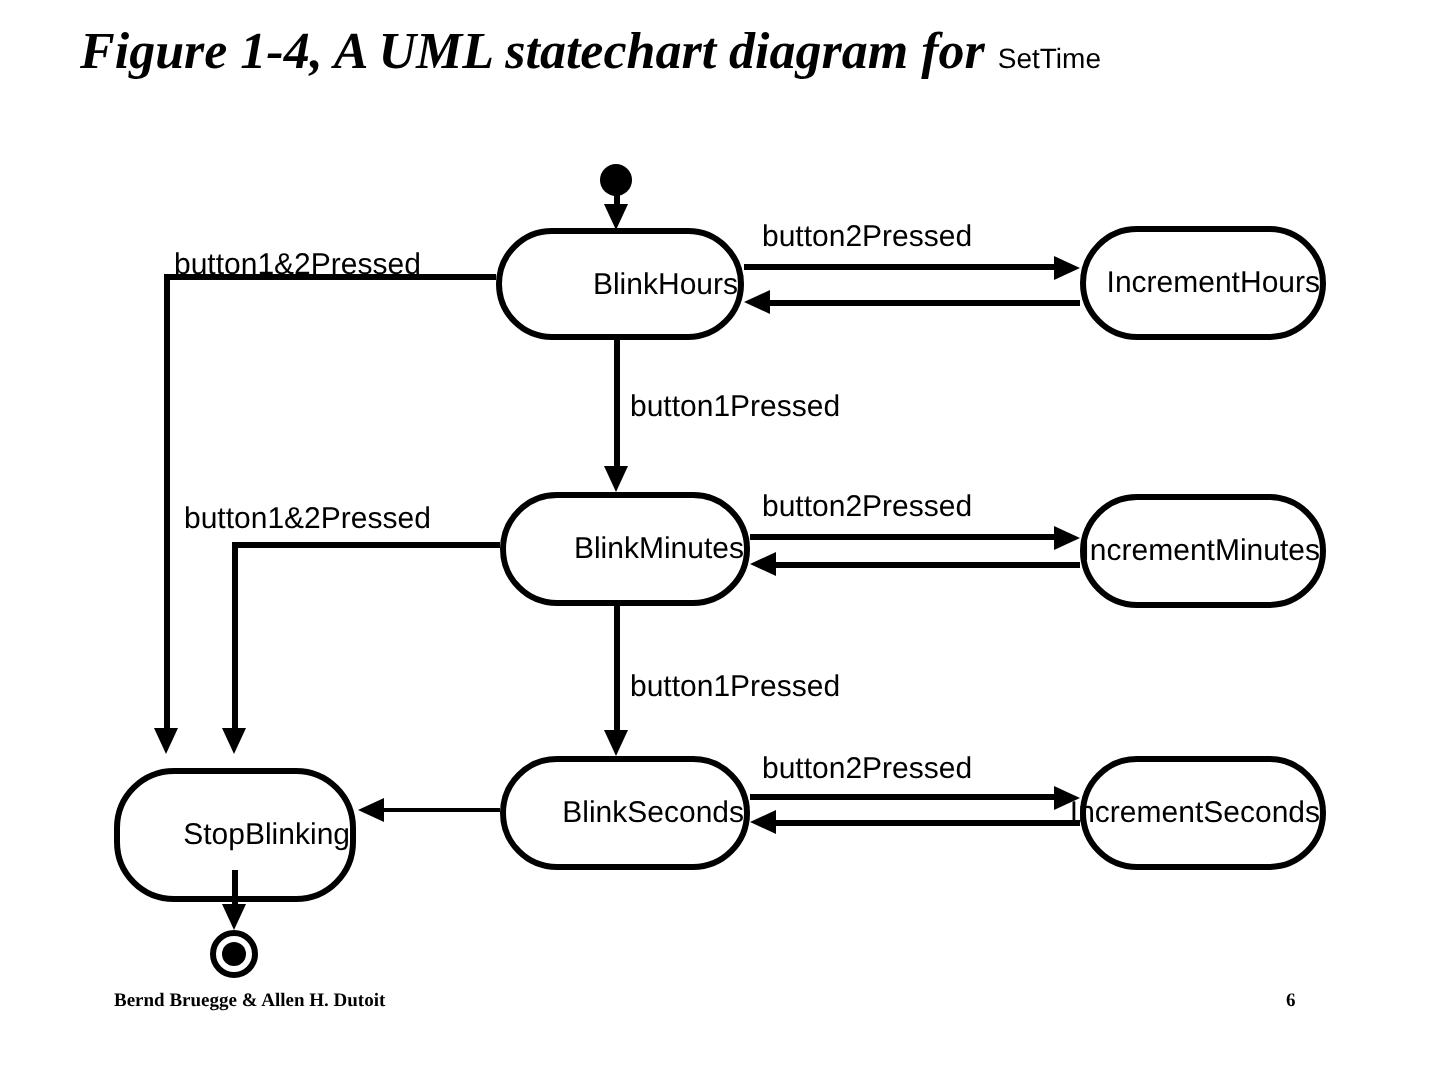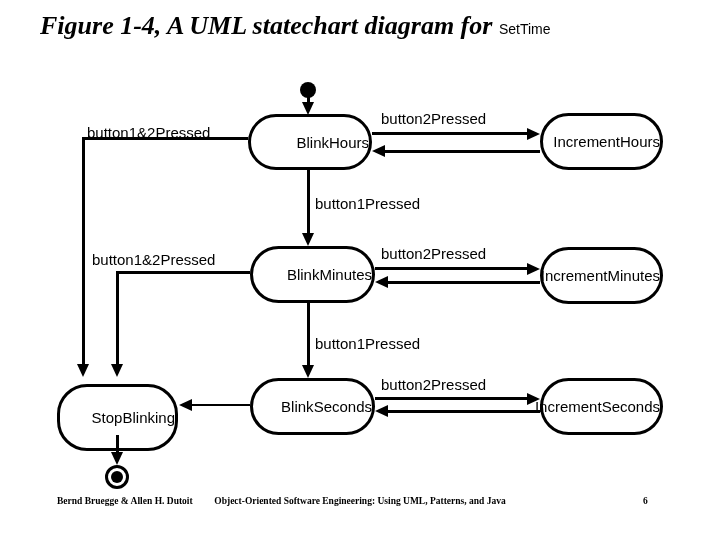--- a/index.html
+++ b/index.html
@@ -147,16 +147,15 @@
   <div class="line" style="left:190px;top:404px;width:60px;height:2px;"></div>
   <div class="arr arr-left" style="left:179px;top:399px;"></div>
 
   <div class="line" style="left:116px;top:435px;width:3px;height:20px;"></div>
   <div class="arr arr-down" style="left:111px;top:452px;"></div>
   <div id="final-ring">
     <div id="final-core"></div>
   </div>
 
   <div class="footer" id="footer-left">Bernd Bruegge &amp; Allen H. Dutoit</div>
-  <div class="footer" id="footer-center">Object-Oriented Software Engineering: Using UML, Patterns, and Java</div>
   <div class="footer" id="footer-right">6</div>
 
 </div>
 
 </body></html>

